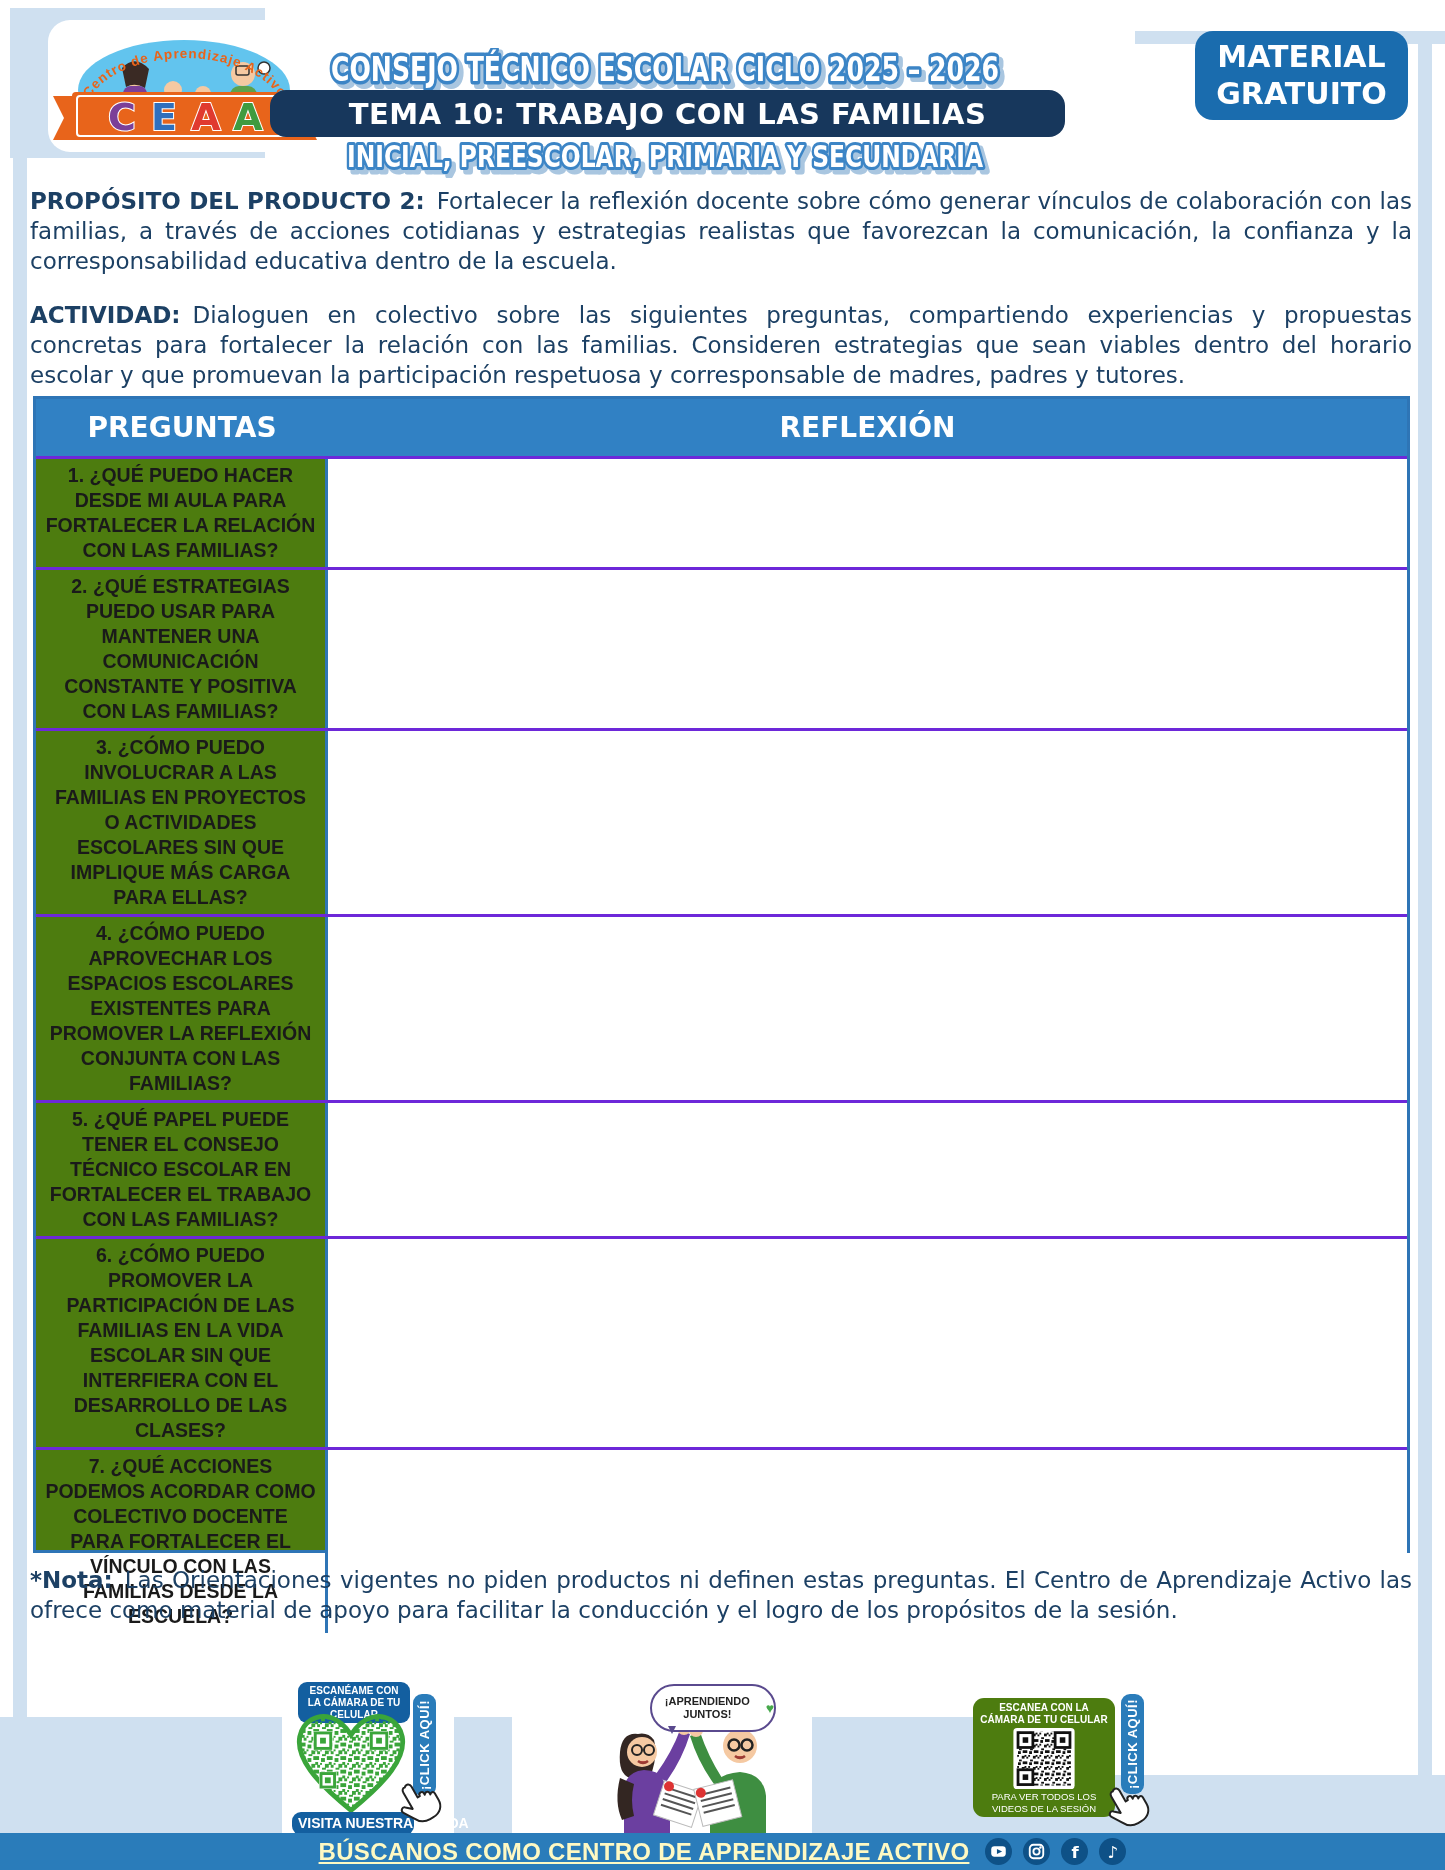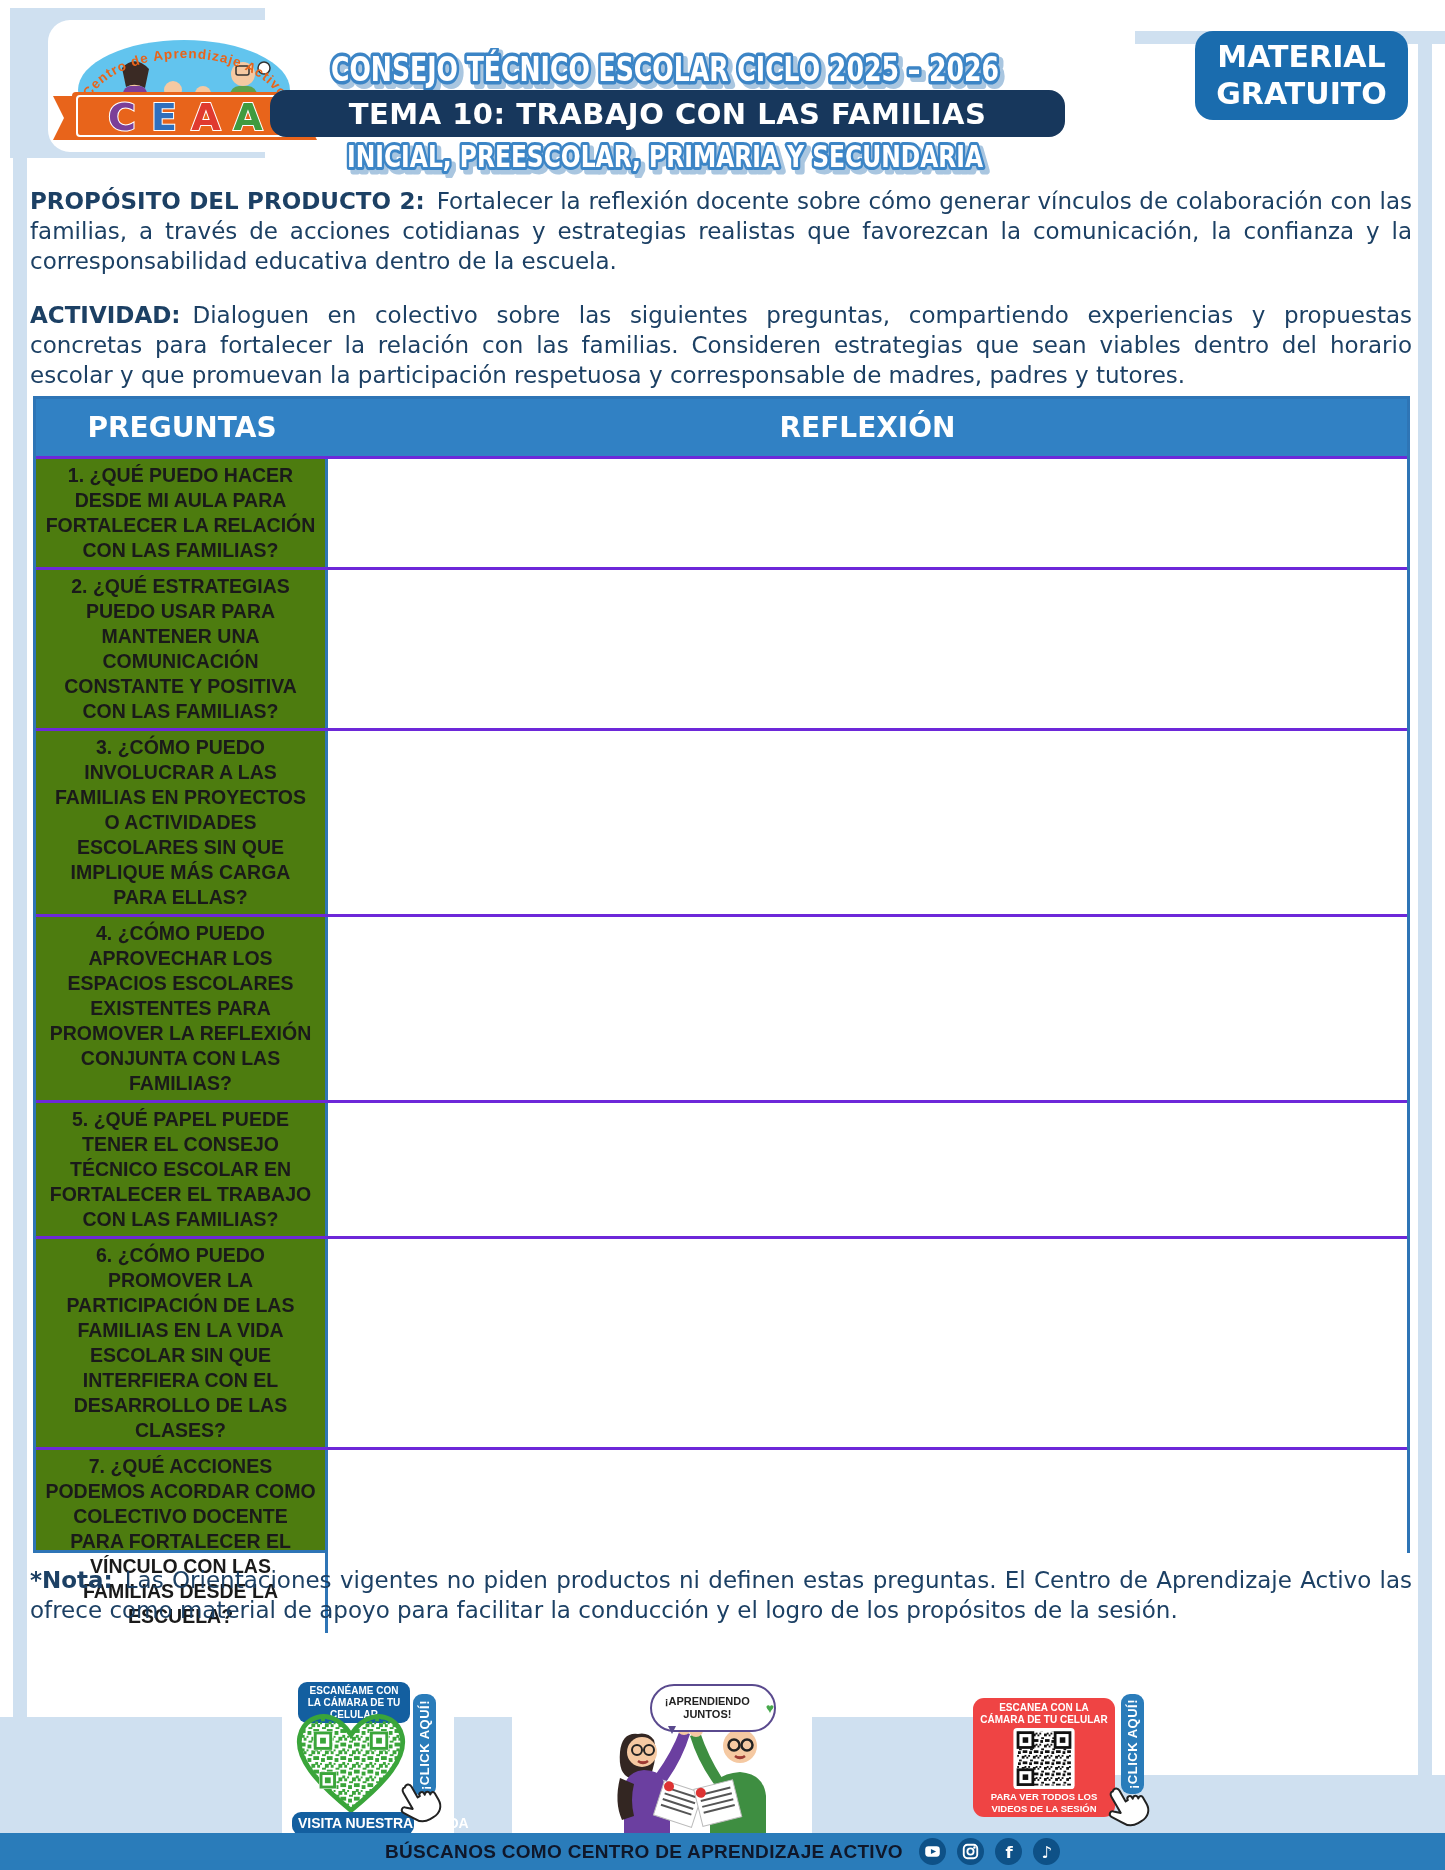--- a/index.html
+++ b/index.html
@@ -42,29 +42,29 @@
              font-weight:bold;font-size:10px;line-height:1.18;padding:3px 6px;box-sizing:border-box;}
   .click-pill{position:absolute;width:23px;background:#2a7cba;border-radius:9px;color:#fff;
               font-weight:bold;font-size:13px;letter-spacing:.5px;display:flex;align-items:center;
               justify-content:center;writing-mode:vertical-rl;transform:rotate(180deg);}
   .bubble{left:650px;top:1684px;width:122px;height:44px;background:#fff;border:2.5px solid #5a4a8e;
           border-radius:28px;display:flex;align-items:center;justify-content:center;text-align:center;
           font-weight:bold;font-size:11px;line-height:1.2;color:#222;}
   .bubble:after{content:"";position:absolute;left:16px;bottom:-12px;border:8px solid transparent;
           border-top-color:#5a4a8e;border-left-width:4px;border-right-width:4px;}
   .bubble .heart{color:#46a84b;font-size:14px;margin-left:3px;}
-  .vpanel{left:973px;top:1698px;width:142px;height:119px;background:#ef4444;border-radius:11px;
+  .vpanel{left:973px;top:1698px;width:142px;height:119px;background:#4d7c0f;border-radius:11px;
           display:flex;flex-direction:column;align-items:center;color:#fff;box-sizing:border-box;
           padding:4px 4px 3px;}
   .vpanel .t{font-weight:bold;font-size:10px;line-height:1.2;text-align:center;}
-  .vpanel .t2{font-weight:bold;font-size:9.5px;line-height:1.2;text-align:center;}
+  .vpanel .t2{font-weight:normal;font-size:9.5px;line-height:1.2;text-align:center;}
   
   .fbar{left:0;top:1833px;width:1445px;height:37px;background:#2a7cba;display:flex;
         align-items:center;justify-content:center;gap:16px;}
-  .fbar .ftext{color:#0f172a;font-weight:bold;font-size:19px;letter-spacing:.3px;}
+  .fbar .ftext{color:#fef9c3;font-weight:bold;font-size:24px;letter-spacing:.3px;text-decoration:underline;}
   .ficons{display:flex;gap:11px;align-items:center;}
 </style>
 </head>
 <body>
 
 <div id="page">
 
   <div class="abs band" style="left:10px;top:8px;width:255px;height:150px;"></div>
   <div class="abs band" style="left:1135px;top:31px;width:310px;height:13px;"></div>
   <div class="abs band" style="left:13px;top:158px;width:14px;height:1559px;"></div>

